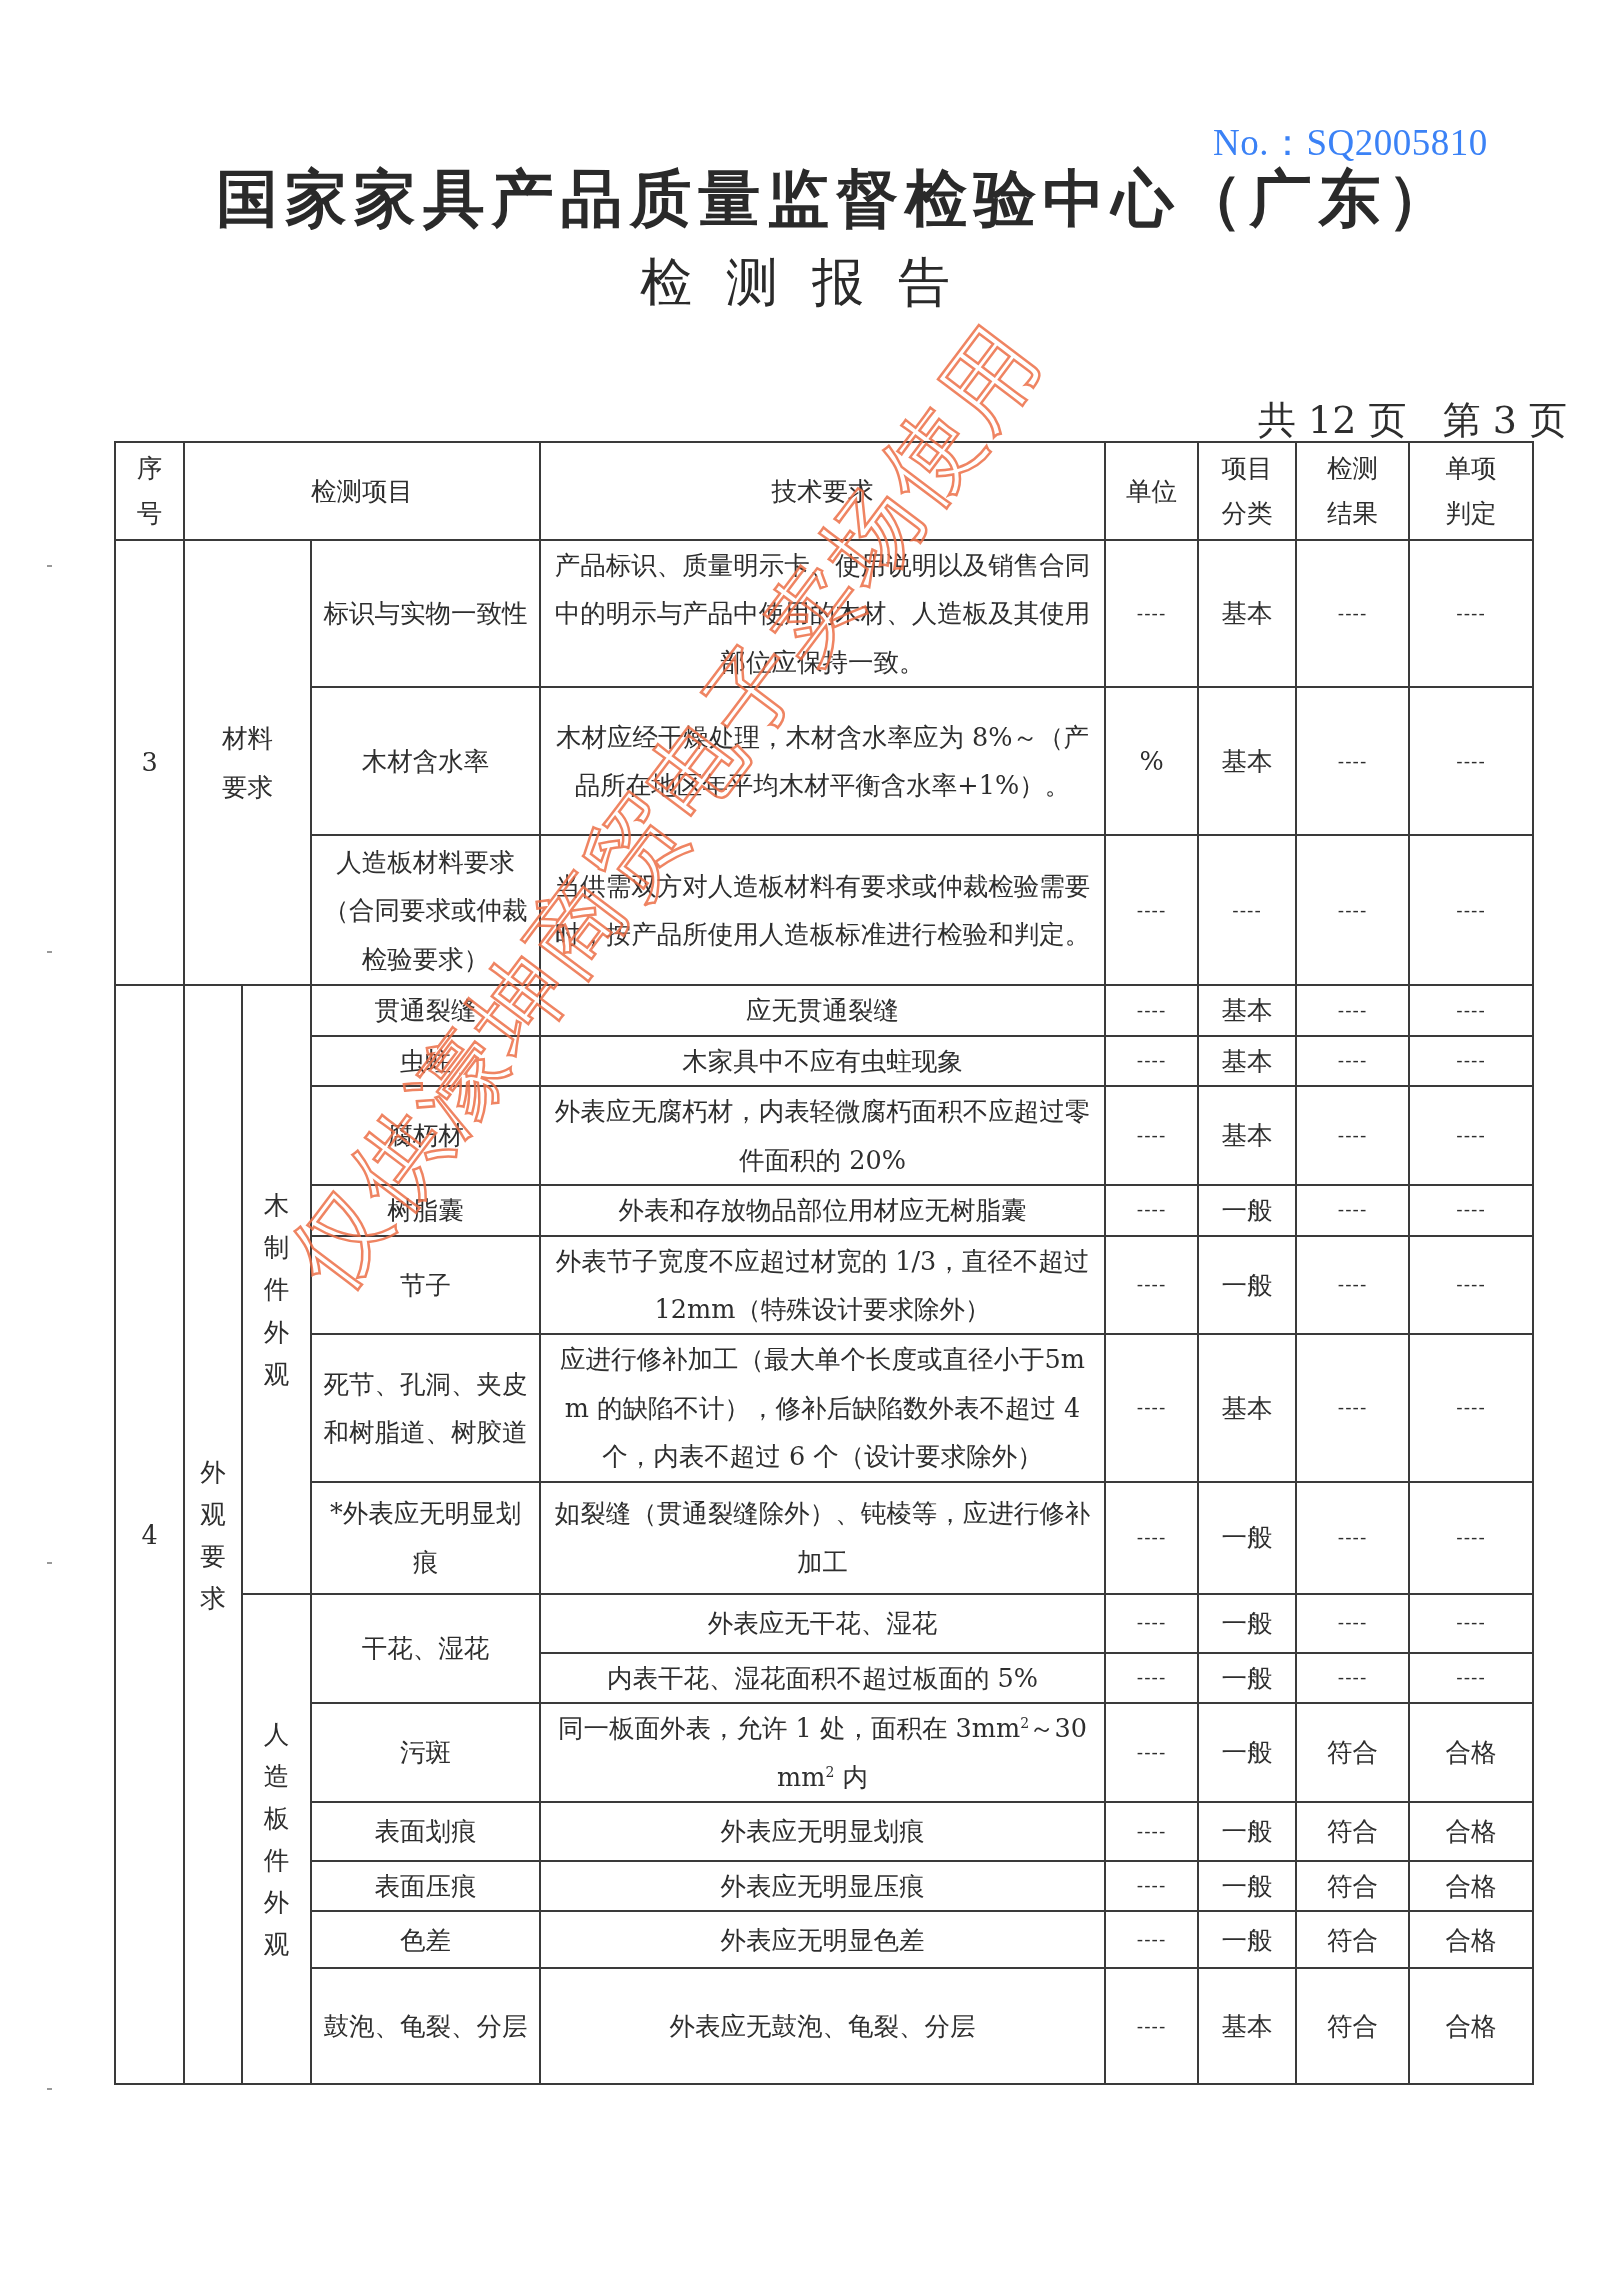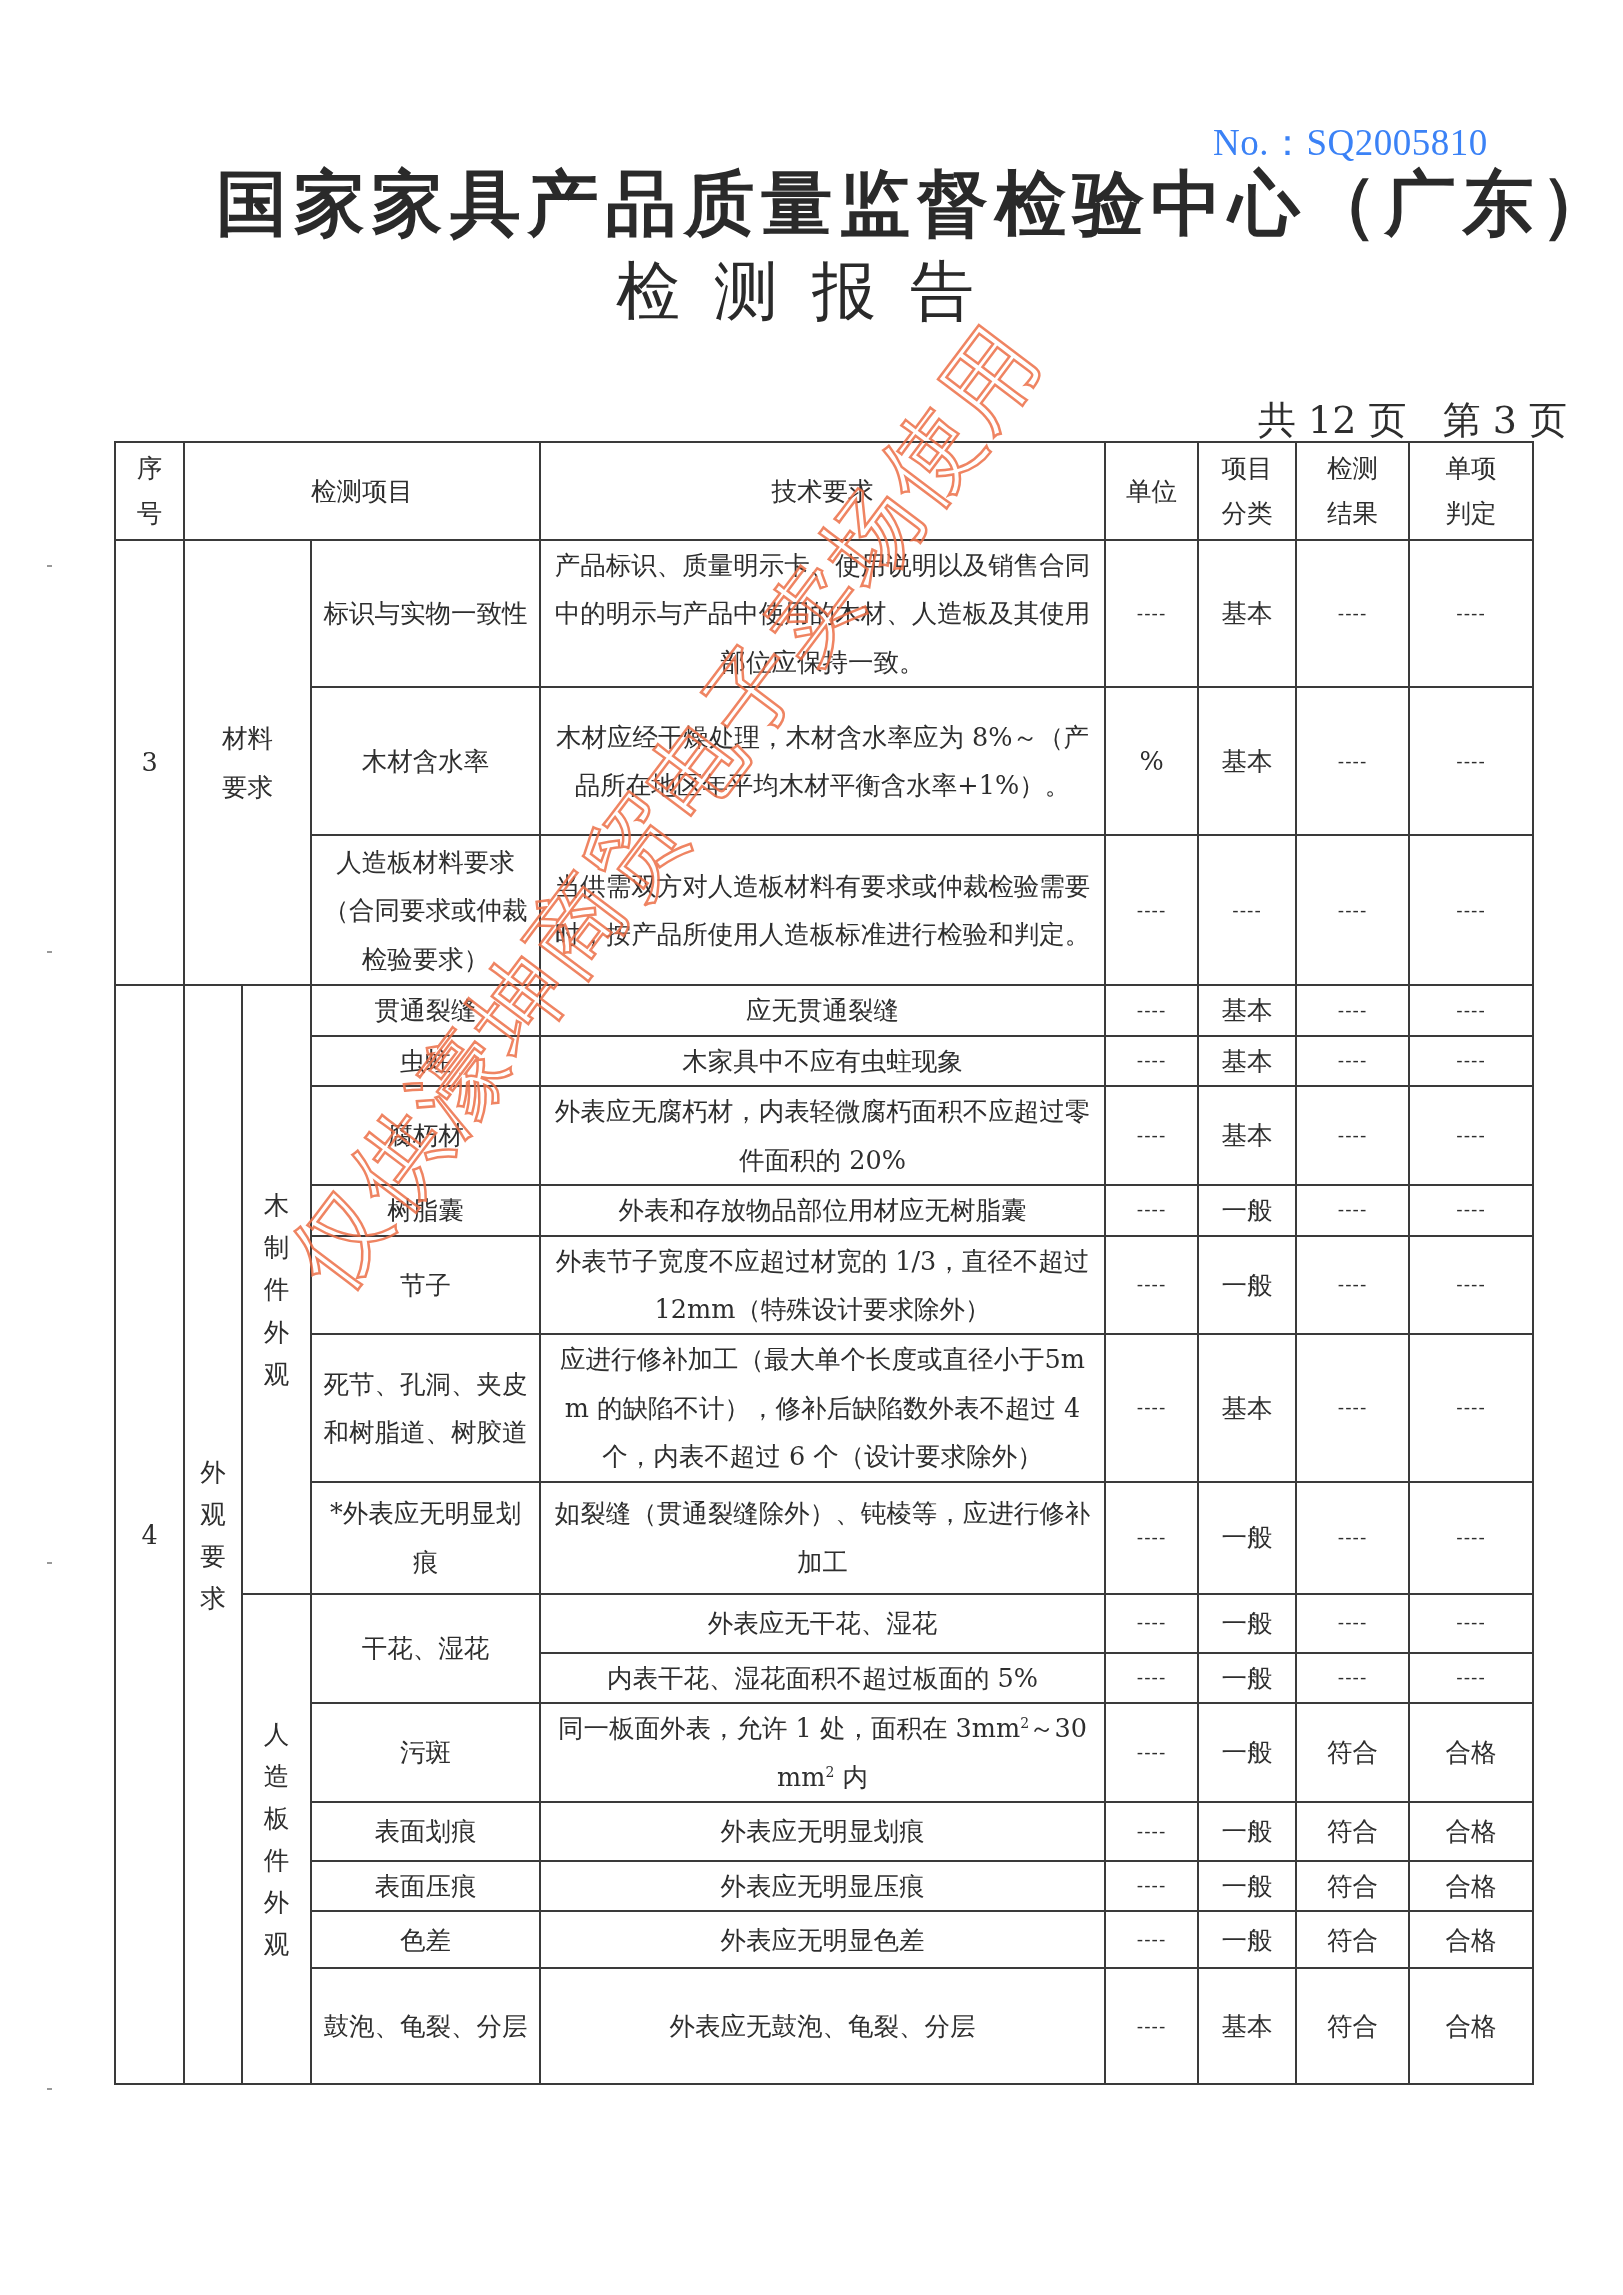--- a/index.html
+++ b/index.html
@@ -8,26 +8,26 @@
     font-family: "DejaVu Serif", "Liberation Serif", serif;
     color: #2b2b2b;
   }
   .report-no {
     position: absolute; left: 1213px; top: 118px;
     font-family: "Liberation Serif", "DejaVu Serif", serif;
     font-size: 37px; letter-spacing: 0.5px; color: #3b82f6;
   }
   .org-title {
     position: absolute; left: 216px; top: 157px; width: 1218px;
-    font-size: 71px; font-weight: bold; letter-spacing: 6.9px; color: #2a2a2a;
+    font-size: 62px; font-weight: bold; letter-spacing: 6.9px; color: #2a2a2a;
     white-space: nowrap;
   }
   .doc-title {
     position: absolute; left: 0; top: 248px; width: 1624px; text-align: center;
-    font-size: 64px; letter-spacing: 34px; color: #2a2a2a; box-sizing: border-box;
+    font-size: 52px; letter-spacing: 34px; color: #2a2a2a; box-sizing: border-box;
   }
   .page-info {
     position: absolute; left: 1258px; top: 395px;
     font-size: 38px; color: #2e2e2e; white-space: pre;
   }
   table.report {
     position: absolute; left: 114px; top: 441px;
     border-collapse: collapse; table-layout: fixed;
     width: 1419px;
     font-size: 25.5px; line-height: 1.9;

